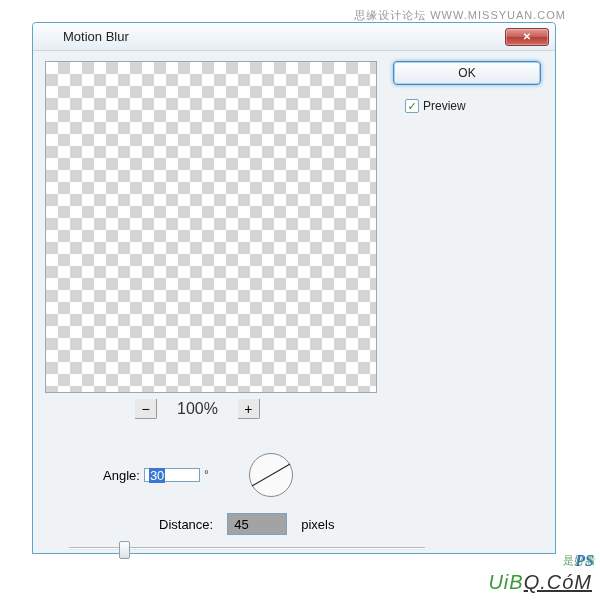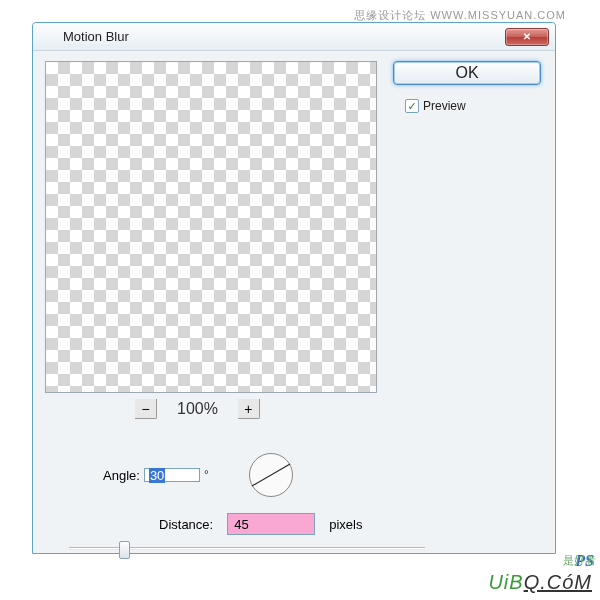--- a/index.html
+++ b/index.html
@@ -36,21 +36,21 @@
   .zoombtn {
     width: 22px; height: 20px; border: 1px solid #999; border-top: 0; border-left: 0;
     background: #e8e8e8; font-size: 14px; line-height: 16px; text-align: center;
     border-radius: 0 0 2px 0; display: flex; align-items: flex-end; justify-content: center;
     padding-bottom: 1px;
   }
   .zoomtxt { font-size: 16px; color: #333; }
   .right { position: absolute; top: 10px; right: 14px; width: 148px; display: flex; flex-direction: column; gap: 8px; }
   .btn {
     height: 24px; border: 1px solid #7aa3bd; border-radius: 4px;
-    background: linear-gradient(#fefeff, #e5edf3); font-size: 16px; color: #222;
+    background: linear-gradient(#fefeff, #e5edf3); font-size: 12px; color: #222;
     display: flex; align-items: center; justify-content: center;
   }
   .btn.primary { border-color: #4a8cc2; box-shadow: 0 0 0 1px #a6cfef inset, 0 0 4px #7ab8ea; }
   .prev-row { display: flex; align-items: center; gap: 4px; margin-top: 6px; font-size: 12px; color: #222; margin-left: 12px; }
   .cb { width: 14px; height: 14px; border: 1px solid #7aa3bd; border-radius: 2px; background: #fff; display: flex; align-items: center; justify-content: center; }
   .cbm { color: #2a7a2a; font-size: 11px; line-height: 1; }
   .anglerow { position: absolute; left: 70px; top: 402px; display: flex; align-items: center; gap: 4px; font-size: 13px; }
   .numinput {
     width: 56px; height: 14px; border: 1px solid #7aa3bd; background: #fff; font-size: 13px;
     padding: 0 4px; display: flex; align-items: center;
@@ -59,21 +59,21 @@
   .deg { font-size: 12px; color: #333; }
   .dial {
     width: 44px; height: 44px; border: 1px solid #888; border-radius: 50%; background: #fafafa;
     margin-left: 36px; position: relative;
   }
   .dial .needle {
     position: absolute; left: 50%; top: 50%; width: 44px; height: 1px; background: #222;
     transform-origin: center; transform: translate(-50%, -50%) rotate(-30deg);
   }
   .distrow { position: absolute; left: 126px; top: 462px; display: flex; align-items: center; gap: 14px; font-size: 13px; justify-content: center; }
-  .distinput { width: 88px; height: 22px; border: 1px solid #7aa3bd; background: #f9a8d4; font-size: 13px; padding: 0 6px; display: flex; align-items: center; }
+  .distinput { width: 60px; height: 22px; border: 1px solid #7aa3bd; background: #a3a3a3; font-size: 13px; padding: 0 6px; display: flex; align-items: center; }
   .slider { position: absolute; left: 36px; top: 488px; width: 356px; height: 20px; }
   .track { position: absolute; left: 0; right: 0; top: 8px; height: 3px; background: #fff; border-top: 1px solid #b8b8b8; border-bottom: 1px solid #e6e6e6; }
   .thumb {
     position: absolute; top: 2px; left: 50px; width: 11px; height: 18px;
     background: linear-gradient(#fdfdfe, #dce4ea); border: 1px solid #8aa2b2; border-radius: 2px;
   }
   .wm-bot { position: absolute; right: 8px; bottom: 6px; font-size: 20px; font-weight: normal; font-style: italic; letter-spacing: 1px; }
   .wm-bot .p1 { color: #3a9a3a; }
   .wm-bot .p2 { color: #333; text-decoration: underline; }
   .wm-ps { position: absolute; right: 6px; bottom: 30px; font-size: 16px; font-weight: bold; }

